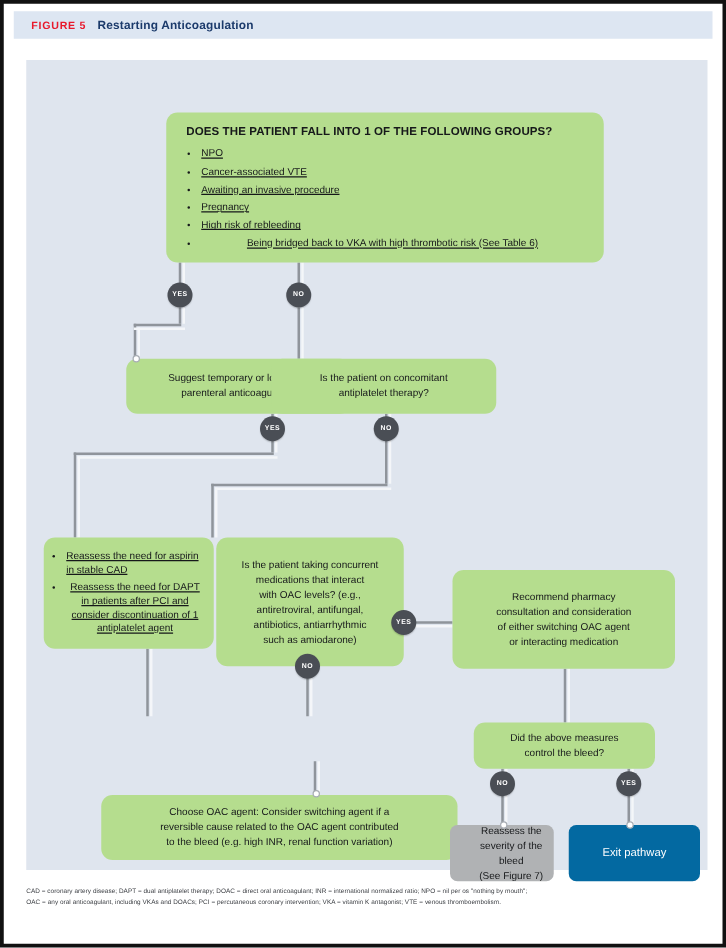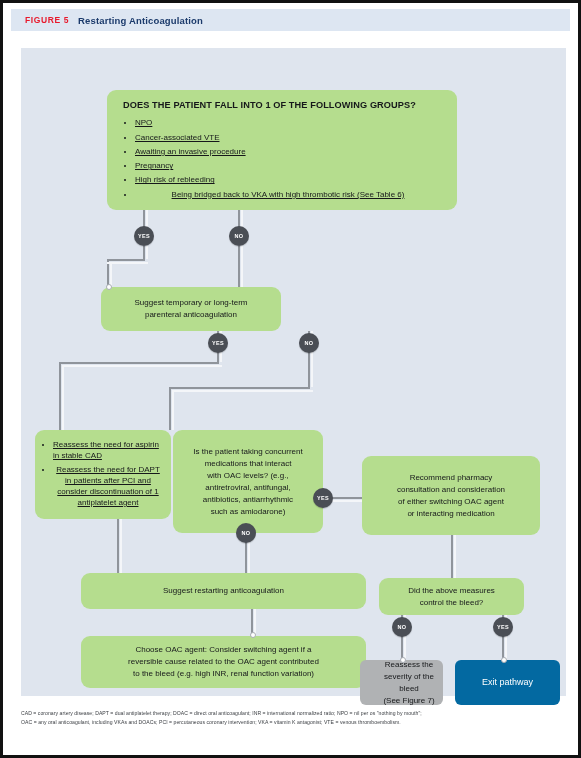--- a/index.html
+++ b/index.html
@@ -203,40 +203,44 @@
     <div class="connw v" style="left:383px;top:586px;height:27px;"></div>
 
     <div class="conn v" style="left:481px;top:586px;height:27px;"></div>
     <div class="connw v" style="left:484px;top:586px;height:27px;"></div>
 
     <div class="dot" style="left:85px;top:236px;"></div>
     <div class="dot" style="left:229px;top:584px;"></div>
     <div class="dot" style="left:379px;top:609px;"></div>
     <div class="dot" style="left:480px;top:609px;"></div>
 
-    <div class="node leftalign" style="left:86px;top:42px;width:350px;height:120px;padding:12px 16px;">
+    <div class="node leftalign" style="left:112px;top:42px;width:350px;height:120px;padding:12px 16px;">
       <div class="hd">DOES THE PATIENT FALL INTO 1 OF THE FOLLOWING GROUPS?</div>
       <ul>
         <li>NPO</li>
         <li>Cancer-associated VTE</li>
         <li>Awaiting an invasive procedure</li>
         <li>Pregnancy</li>
         <li>High risk of rebleeding</li>
         <li>Being bridged back to VKA with high thrombotic risk (See Table 6)</li>
       </ul>
     </div>
 
     <div class="badge" style="left:113px;top:178px;">YES</div>
     <div class="badge" style="left:208px;top:178px;">NO</div>
 
     <div class="node" style="left:80px;top:239px;width:180px;height:44px;">
       <p>Suggest temporary or long-term</p>
       <p>parenteral anticoagulation</p>
     </div>
 
+    <div class="node" style="left:196px;top:239px;width:180px;height:44px;">
+      <p>Is the patient on concomitant</p>
+      <p>antiplatelet therapy?</p>
+    </div>
 
     <div class="badge" style="left:187px;top:285px;">YES</div>
     <div class="badge" style="left:278px;top:285px;">NO</div>
 
     <div class="node leftalign" style="left:14px;top:382px;width:136px;height:89px;padding:9px 8px 9px 6px;">
       <ul>
         <li>Reassess the need for aspirin in stable CAD</li>
         <li>Reassess the need for DAPT in patients after PCI and consider discontinuation of 1 antiplatelet agent</li>
       </ul>
     </div>
@@ -253,23 +257,20 @@
     <div class="badge" style="left:292px;top:440px;">YES</div>
     <div class="badge" style="left:215px;top:475px;">NO</div>
 
     <div class="node" style="left:341px;top:408px;width:178px;height:79px;">
       <p>Recommend pharmacy</p>
       <p>consultation and consideration</p>
       <p>of either switching OAC agent</p>
       <p>or interacting medication</p>
     </div>
 
-    <div class="node" style="left:60px;top:525px;width:285px;height:36px;">
-      <p>Suggest restarting anticoagulation</p>
-    </div>
 
     <div class="node" style="left:358px;top:530px;width:145px;height:37px;">
       <p>Did the above measures</p>
       <p>control the bleed?</p>
     </div>
 
     <div class="badge" style="left:371px;top:569px;">NO</div>
     <div class="badge" style="left:472px;top:569px;">YES</div>
 
     <div class="node" style="left:60px;top:588px;width:285px;height:52px;">

